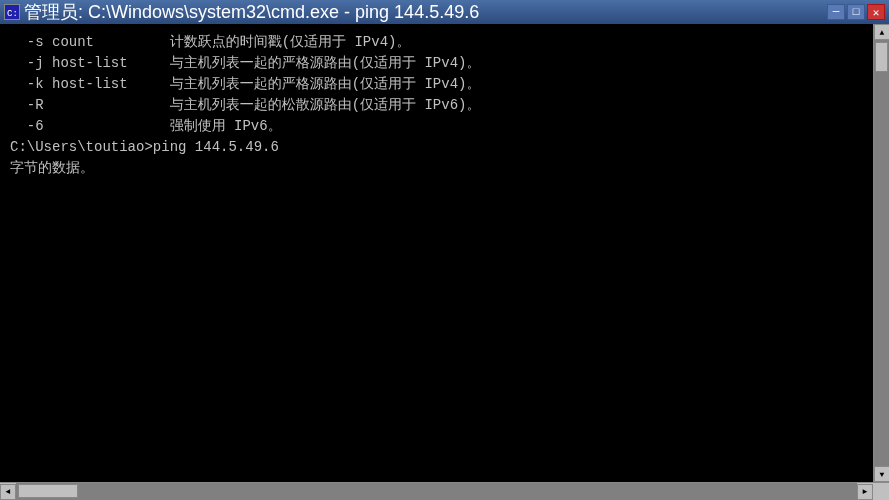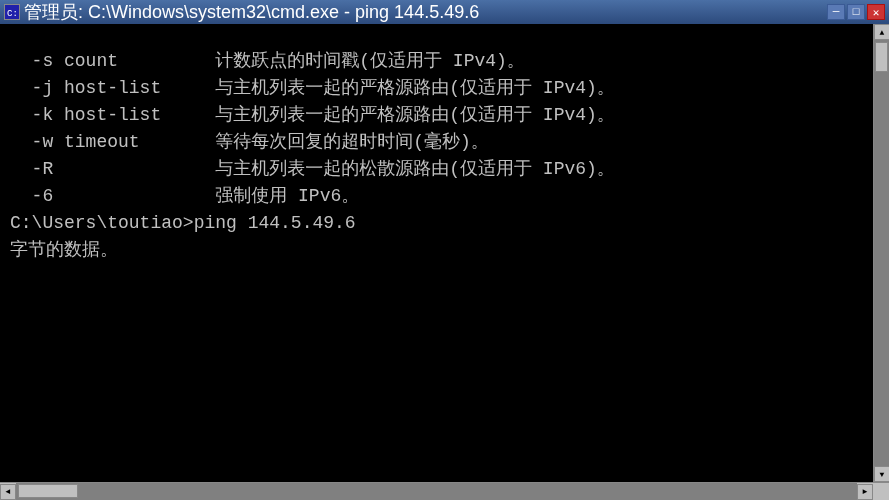--- a/index.html
+++ b/index.html
@@ -82,24 +82,24 @@
       position: absolute;
       top: 24px;
       left: 0;
       right: 16px;
       bottom: 18px;
       background: #000;
       overflow: hidden;
     }
 
     .console-inner {
-      padding: 24px 10px;
+      padding: 8px 10px;
       color: #c0c0c0;
       font-family: 'Courier New', Courier, monospace;
-      font-size: 18px;
+      font-size: 14px;
       line-height: 1.5;
     }
 
     .scrollbar-right {
       position: absolute;
       top: 24px;
       right: 0;
       width: 16px;
       bottom: 18px;
       background: #c0c0c0;
@@ -221,21 +221,20 @@
       <div class="titlebar-btn">□</div>
       <div class="titlebar-btn close">✕</div>
     </div>
   </div>
 
   <div class="console-outer">
     <div class="console-inner">
     <div class="line">  -s count         计数跃点的时间戳(仅适用于 IPv4)。</div>
         <div class="line">  -j host-list     与主机列表一起的严格源路由(仅适用于 IPv4)。</div>
         <div class="line">  -k host-list     与主机列表一起的严格源路由(仅适用于 IPv4)。</div>
-        <div class="line">  -w timeout       等待每次回复的超时时间(毫秒)。</div>
         <div class="line">  -R               与主机列表一起的松散源路由(仅适用于 IPv6)。</div>
         <div class="line">  -6               强制使用 IPv6。</div>
         <div class="line"></div>
         <div class="line"></div>
         <div class="line">C:\Users\toutiao&gt;ping 144.5.49.6</div>
         <div class="line"></div>
         <div class="line">字节的数据。</div>
       </div>
   </div>
 

